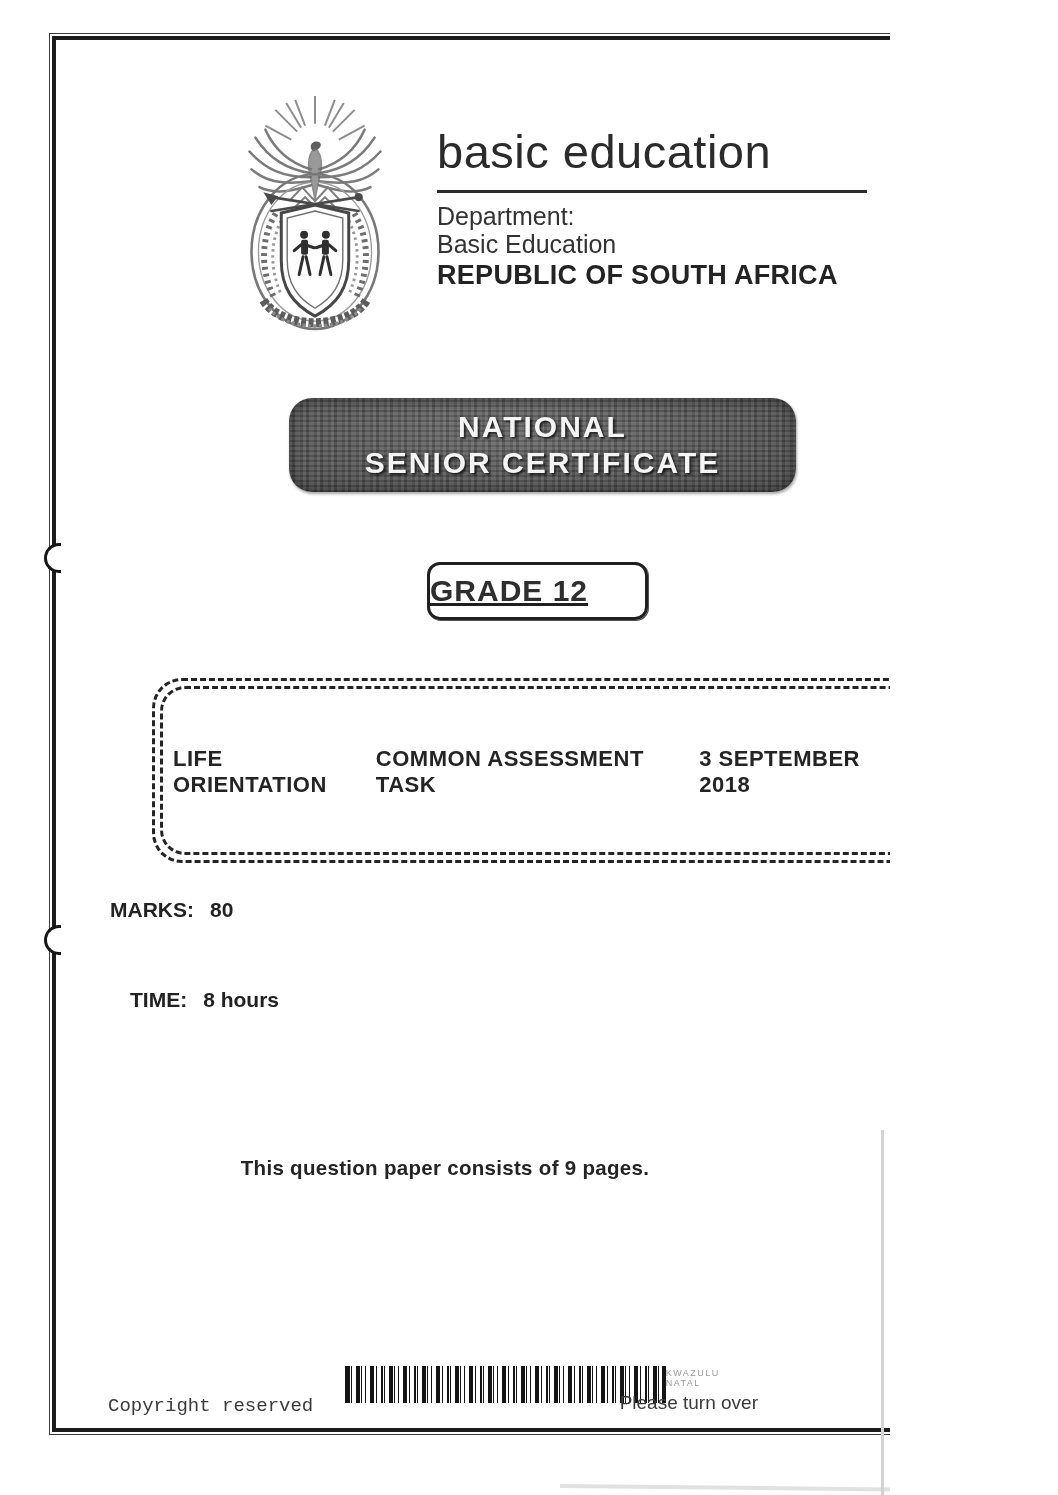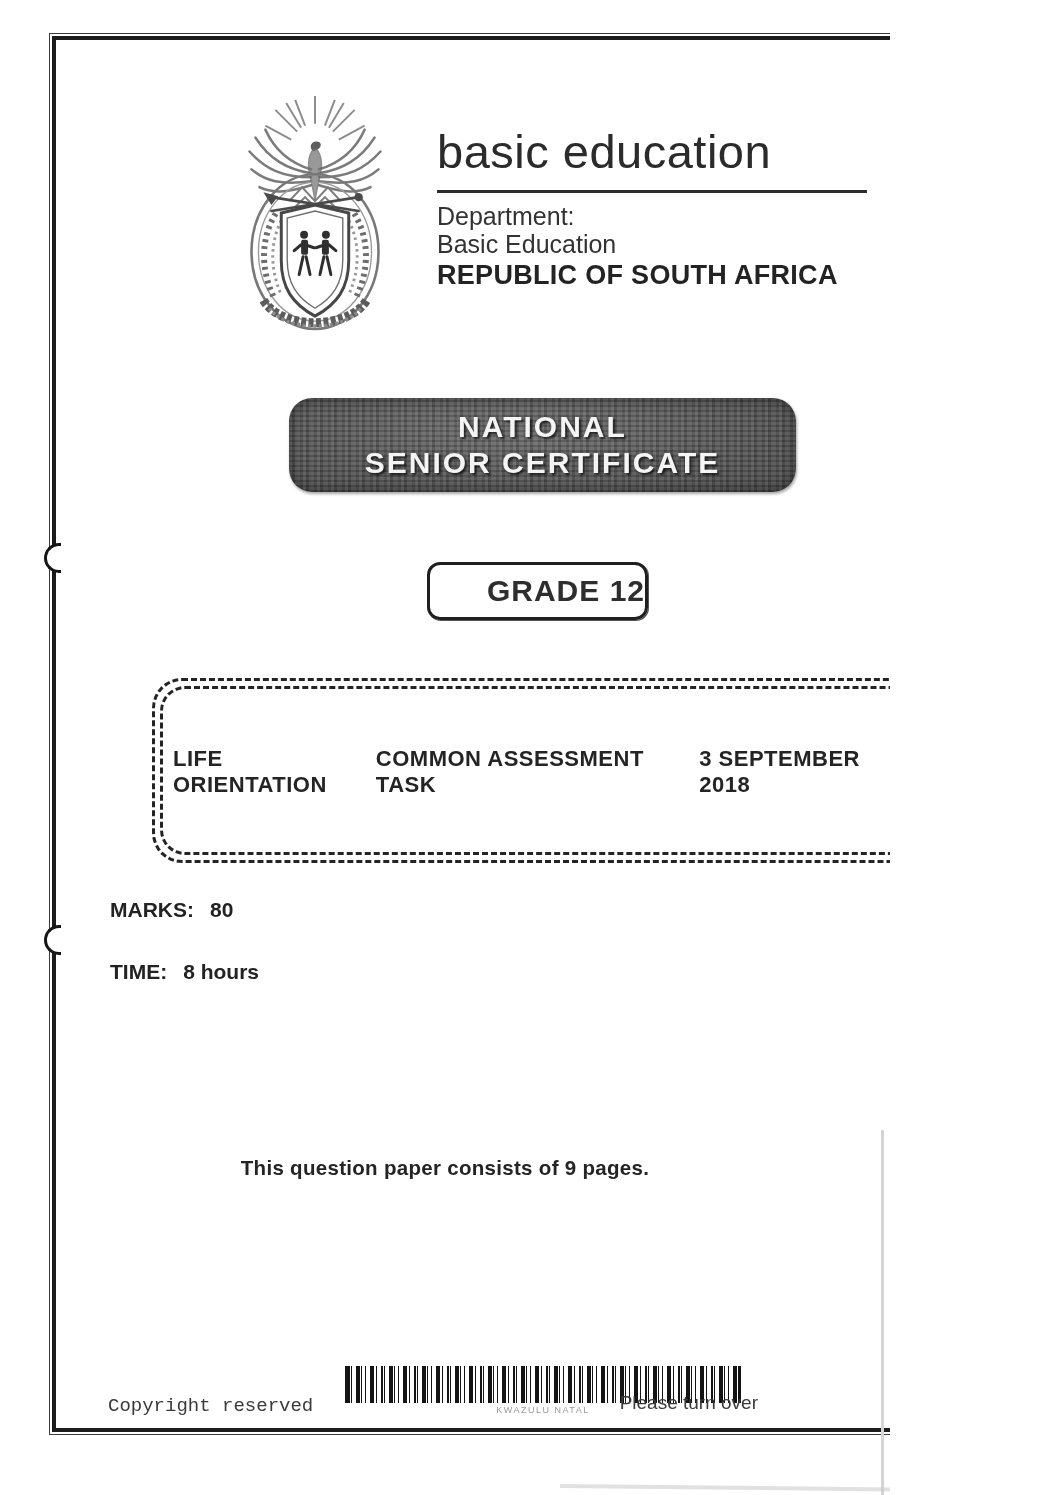--- a/index.html
+++ b/index.html
@@ -67,60 +67,61 @@
   .nsc span {
     color:#f4f4f4; font-weight:700; font-size:30px; letter-spacing:2px;
     text-shadow:2px 2px 2px rgba(0,0,0,.6), 0 0 5px rgba(0,0,0,.3);
     line-height:1.15;
   }
 
   
   .grade-badge {
     position:absolute; left:427px; top:562px; width:221px; height:58px;
     border:3.5px solid #1f1f1f; border-radius:13px;
-    display:flex; align-items:center; justify-content:flex-end;
+    display:flex; align-items:center; justify-content:flex-start;
     box-shadow:1px 1px 0 #555;
+    text-decoration:underline;
   }
   .grade-badge span { font-size:30px; font-weight:700; letter-spacing:1px; color:#2e2e2e; }
 
   
   .exam-box {
     position:absolute; left:152px; top:678px; width:779px; height:185px;
     border:3px dashed #242424; border-radius:30px;
   }
   .exam-box-inner {
     position:absolute; inset:5px;
     border:3px dashed #242424; border-radius:25px;
     display:flex; flex-direction:row; align-items:center; justify-content:space-between;
     padding:26px 10px 24px;
   }
   .exam-box-inner span { font-size:22px; font-weight:700; letter-spacing:.5px; color:#242424; }
 
   
   .meta-row { position:absolute; left:110px; display:flex; gap:16px; font-size:21px; font-weight:700; color:#222; }
   .meta-row.marks { top:898px; }
-  .meta-row.time  { top:960px; }
+  .meta-row.time  { top:988px;margin-left:20px; }
 
   .pages-note {
     position:absolute; left:0; top:1156px; width:100%;
     text-align:center; font-size:20.5px; font-weight:700; color:#242424; letter-spacing:.3px;
   }
 
   
   .copyright {
     position:absolute; left:108px; top:1395px;
     font-size:19px; color:#3a3a3a;font-family:Liberation Mono, monospace;
   }
   .turn-over {
     position:absolute; right:132px; top:1392px;
     font-size:19px; color:#3a3a3a;
   }
   .barcode-wrap {
     position:absolute; left:345px; top:1366px; width:396px;
-    display:flex; flex-direction:column; align-items:center;
+    display:flex; flex-direction:row; align-items:flex-start;
   }
   .barcode {
     width:396px; height:37px;
     background:
       repeating-linear-gradient(90deg,
         #141414 0 2px,  #ffffff 2px 3px,
         #141414 3px 4px, #ffffff 4px 8px,
         #141414 8px 12px, #ffffff 12px 13px,
         #141414 13px 14px, #ffffff 14px 17px,
         #141414 17px 18px, #ffffff 18px 22px,

